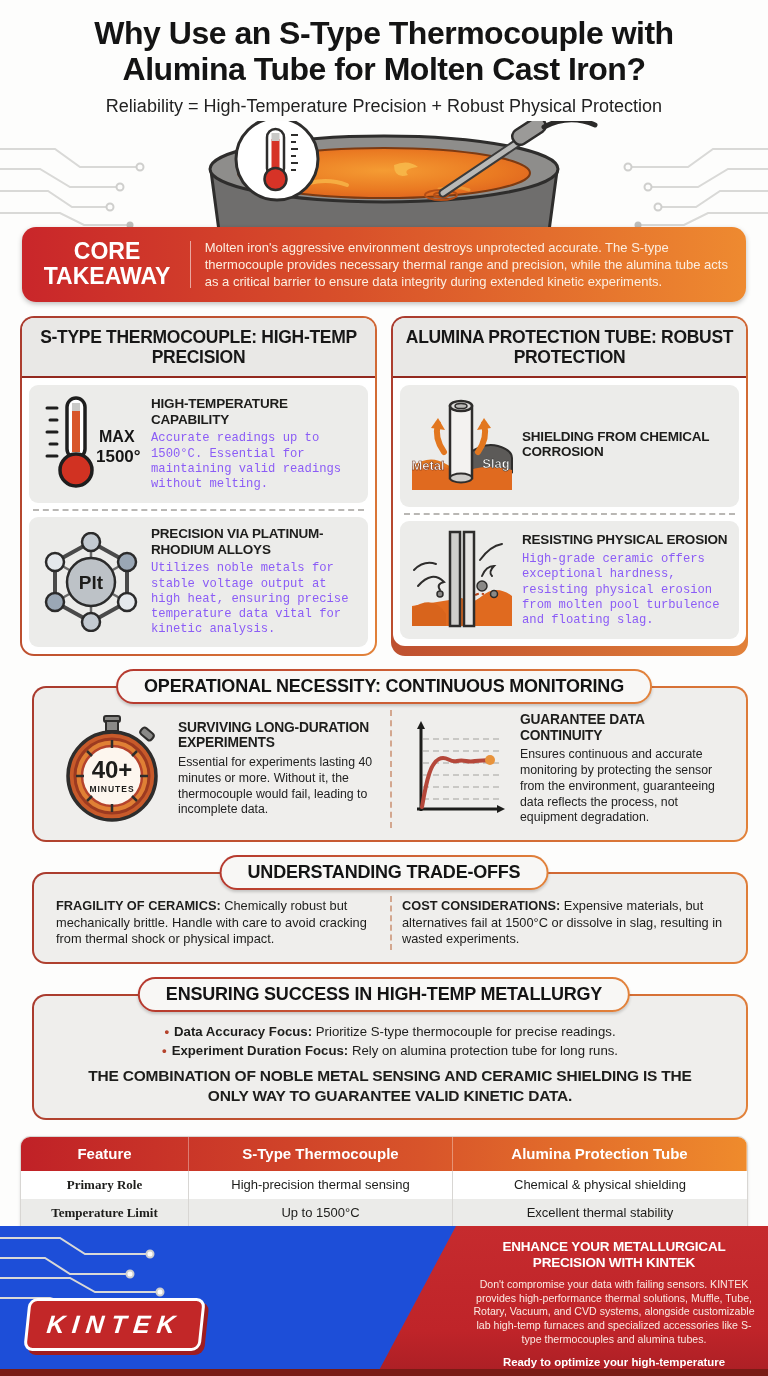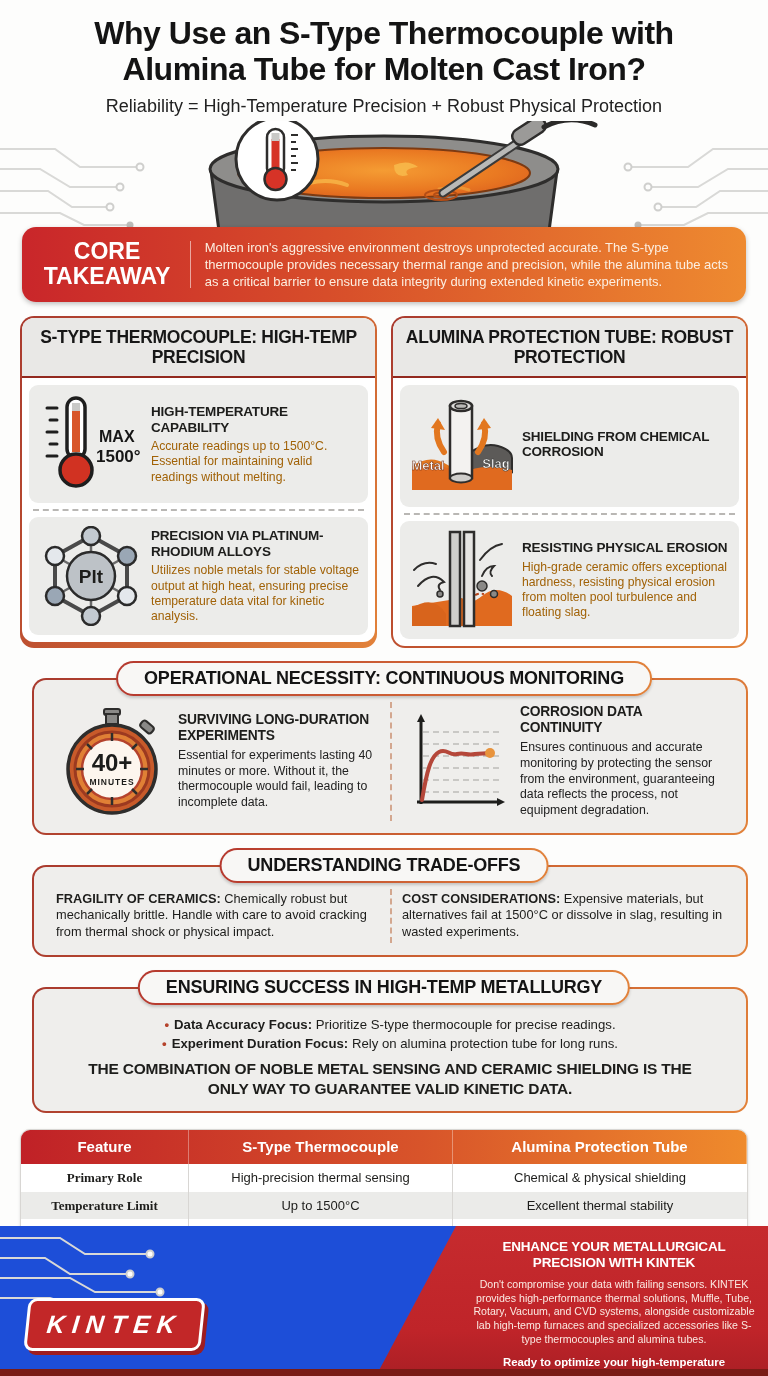--- a/index.html
+++ b/index.html
@@ -33,21 +33,21 @@
   
   .cols{display:grid;grid-template-columns:1fr 1fr;gap:14px;margin:14px 20px 0 20px;}
   .card-head{background:#e9e8e6;border-bottom:2px solid #93291f;text-align:center;
     font-weight:800;font-size:17.5px;line-height:1.15;padding:9px 10px;letter-spacing:-.3px;color:#171717;}
   .card-body{padding:7px;display:flex;flex-direction:column;gap:0;}
   .feature-item{background:#ececea;border-radius:9px;padding:9px 8px;display:flex;align-items:center;gap:6px;}
   .item-sep{border-top:2px dashed #b9b7b4;margin:6px 4px;}
   .icon-box{flex:0 0 108px;display:flex;align-items:center;justify-content:center;}
   .feature-text{flex:1;min-width:0;}
   .feature-heading{font-weight:800;font-size:13.5px;line-height:1.15;letter-spacing:-.2px;margin-bottom:4px;}
-  .feature-body{font-size:12.2px;line-height:1.25;color:#a16207;}
+  .feature-body{font-size:12.2px;line-height:1.25;color:#8b5cf6;font-family:Liberation Mono, monospace;}
   
   .section{position:relative;margin:30px 20px 0 20px;padding-left:12px;}
   .pill{position:absolute;top:-17px;left:50%;transform:translateX(-50%);z-index:3;
     background:linear-gradient(100deg,#b5382e,#e2823a);padding:2px;border-radius:999px;box-shadow:0 2px 3px rgba(0,0,0,.18);}
   .pill span{display:block;background:#f8f7f5;border-radius:999px;padding:5px 26px;
     font-weight:800;font-size:18px;white-space:nowrap;color:#141414;letter-spacing:-.2px;}
   .section .gbody{background:#efeeec;border-radius:12px;padding:24px 12px 12px 12px;}
   .split{display:grid;grid-template-columns:1fr 1fr;}
   .split > .half{padding:2px 10px;}
   .split > .half + .half{border-left:2px dashed #d3a78f;}
@@ -345,21 +345,21 @@
             </g>
             <line x1="14" y1="8" x2="14" y2="94" stroke="#1d1d1b" stroke-width="3"></line>
             <line x1="10" y1="92" x2="94" y2="92" stroke="#1d1d1b" stroke-width="3"></line>
             <path d="M14,4 L10,12 L18,12 Z" fill="#1d1d1b"></path>
             <path d="M98,92 L90,88 L90,96 Z" fill="#1d1d1b"></path>
             <path d="M15,90 C20,60 24,46 32,42 C40,38 42,46 50,44 C58,42 60,46 68,44 C74,43 78,44 82,43" stroke="#b5473a" stroke-width="4" fill="none" stroke-linecap="round"></path>
             <circle cx="83" cy="43" r="5" fill="#e8933c"></circle>
           </svg>
         </div>
         <div class="feature-text">
-          <div class="ops-heading">CORROSION DATA CONTINUITY</div>
+          <div class="ops-heading">GUARANTEE DATA CONTINUITY</div>
           <div class="ops-body">Ensures continuous and accurate monitoring by protecting the sensor from the environment, guaranteeing data reflects the process, not equipment degradation.</div>
         </div>
       </div>
     </div>
   </div>
     </div>
 </div>
 
 <div class="section">
   <div class="pill">

